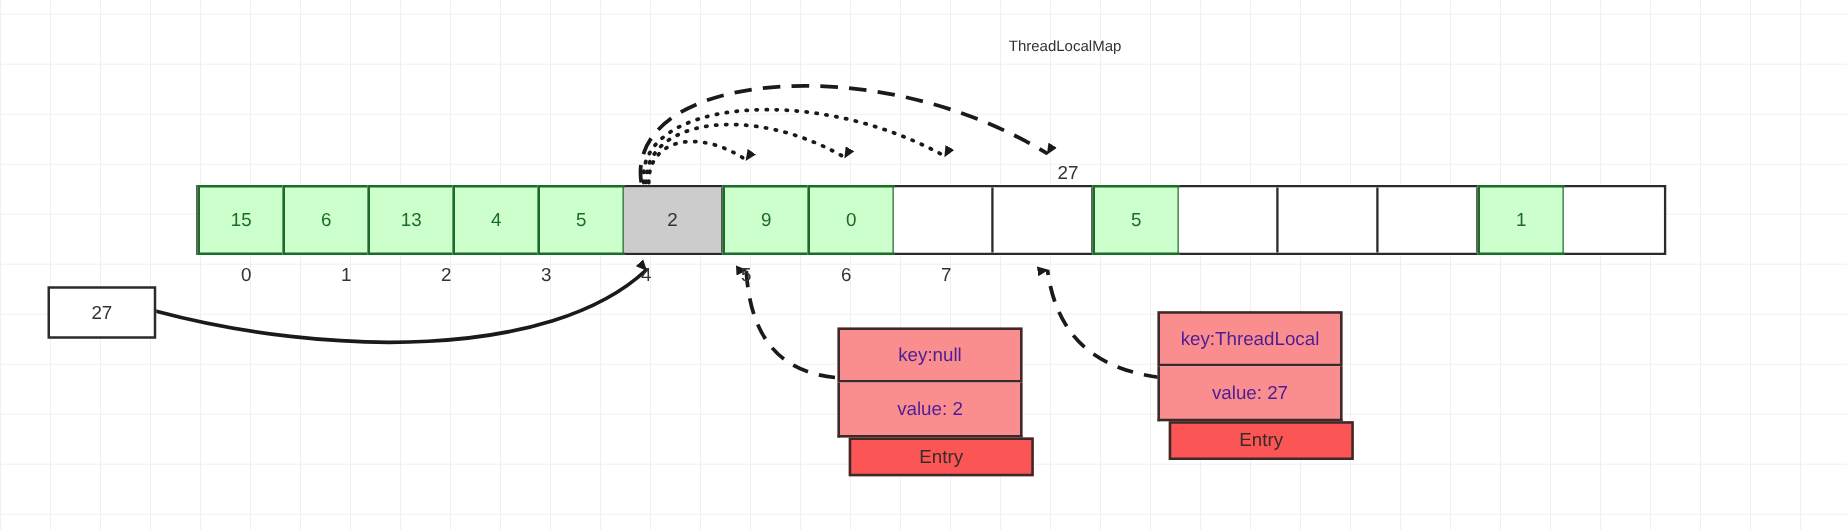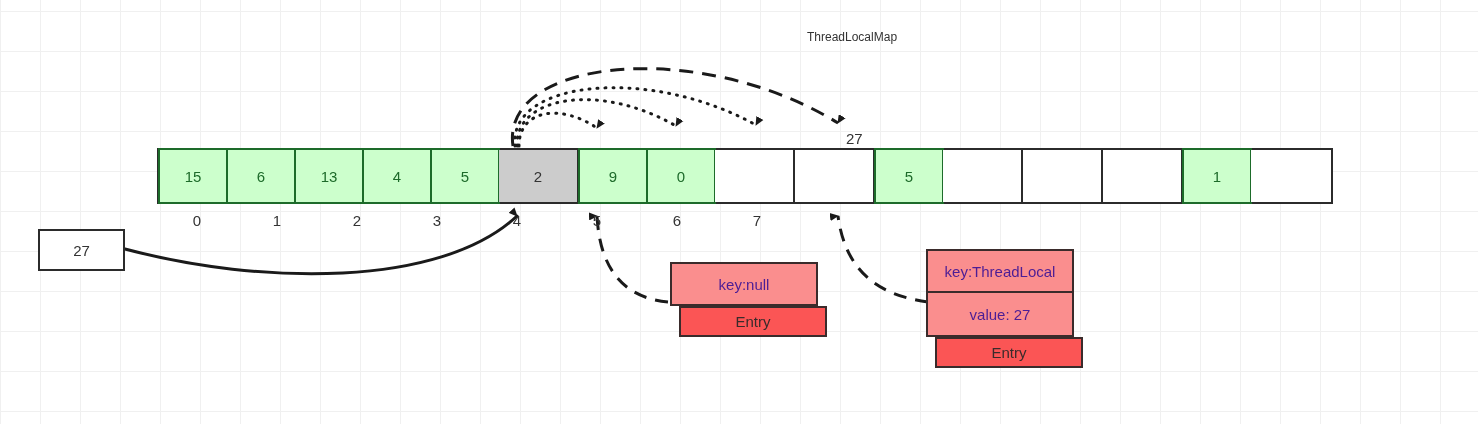--- a/index.html
+++ b/index.html
@@ -203,20 +203,21 @@
       <div class="idx" style="left: 357px;">2</div>
       <div class="idx" style="left: 437px;">3</div>
       <div class="idx" style="left: 517px;">4</div>
       <div class="idx" style="left: 597px;">5</div>
       <div class="idx" style="left: 677px;">6</div>
       <div class="idx" style="left: 757px;">7</div>
     </div>
 
   <div class="entry-card" id="entry-card-0" style="left:670px; top:262px;">
     <div class="row">key:null</div>
+    <div class="row">value: 2</div>
     <div class="tag">Entry</div>
   </div>
 
   <div class="entry-card" id="entry-card-1" style="left:926px; top:249px;border-radius:32px;">
     <div class="row">key:ThreadLocal</div>
     <div class="row">value: 27</div>
     <div class="tag">Entry</div>
   </div>
 
 </div>

